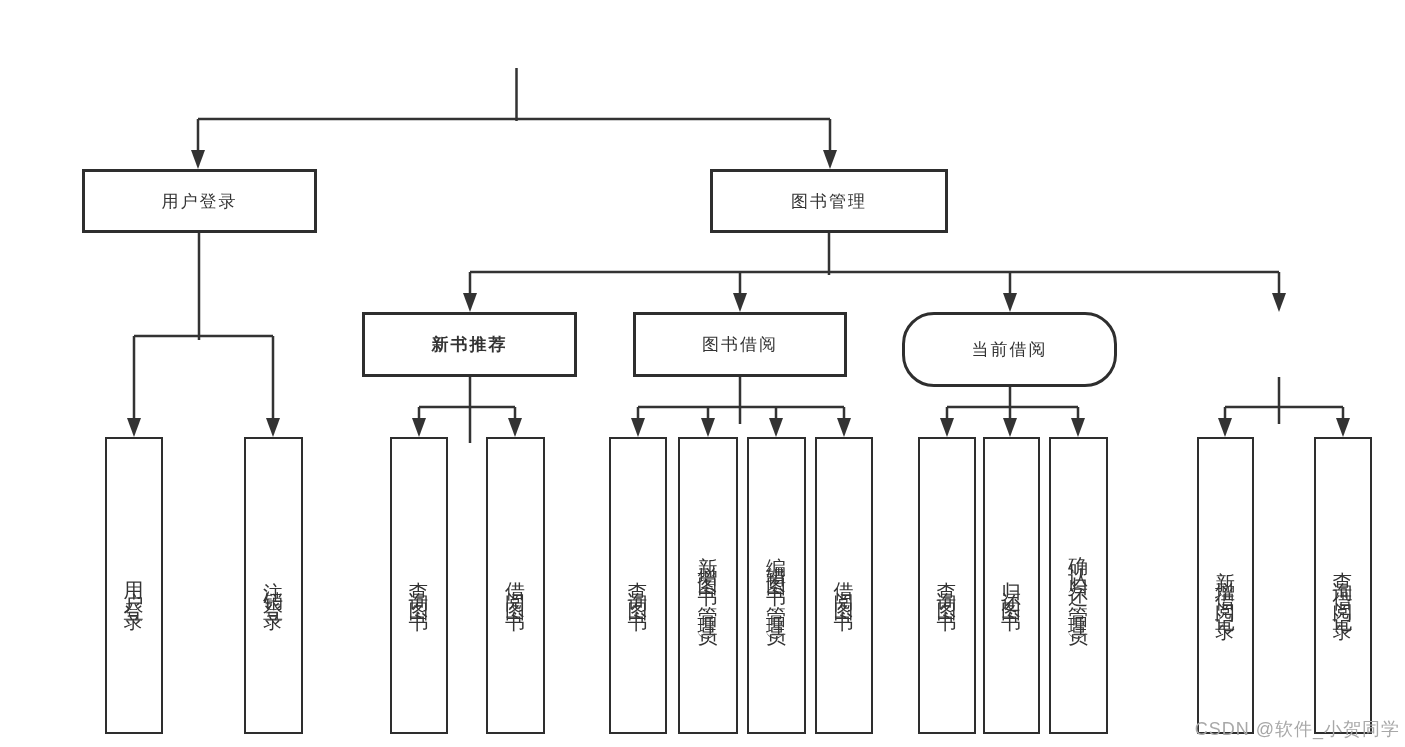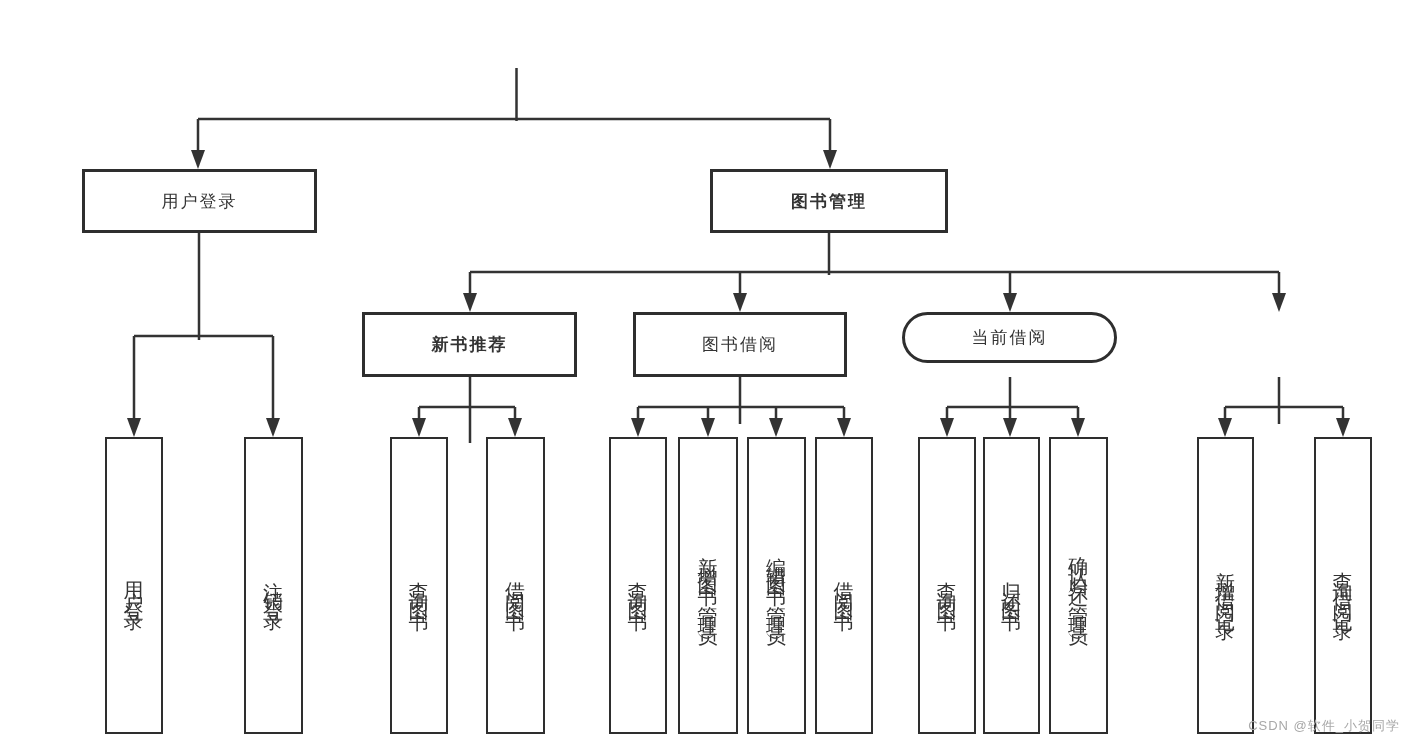--- a/index.html
+++ b/index.html
@@ -31,21 +31,21 @@
     top:437px;height:297px;
     background:var(--box-background,#fff);
     border:2px solid var(--box-border,#2e2e2e);
     display:flex;align-items:center;justify-content:center;
     writing-mode:vertical-rl;text-orientation:mixed;
     font-size:20px;letter-spacing:10px;line-height:1;
     color:var(--text,#333);
   }
   .watermark{
     position:absolute;z-index:5;right:5px;top:717px;
-    font-size:13px;letter-spacing:1px;
+    font-size:18px;letter-spacing:1px;
     color:var(--watermark-text,#a8a8a8);
     white-space:nowrap;
   }
 </style>
 </head>
 <body>
 
 <div class="canvas">
 
   <svg class="connectors" width="1405" height="747" viewBox="0 0 1405 747">
@@ -93,25 +93,25 @@
 
     <g>
       <path d="M1279 377 V424 M1225 407 H1343 M1225 407 V420 M1343 407 V420"></path>
       <polygon points="1218,418 1232,418 1225,437"></polygon>
       <polygon points="1336,418 1350,418 1343,437"></polygon>
     </g>
   </svg>
 
 
   <div class="node" style="left:82px;top:169px;width:235px;height:64px;">用户登录</div>
-  <div class="node" style="left:710px;top:169px;width:238px;height:64px;font-weight:bold;">图书管理</div>
+  <div class="node" style="left:710px;top:169px;width:238px;height:64px;">图书管理</div>
 
   <div class="node" style="left:362px;top:312px;width:215px;height:65px;font-weight:bold;">新书推荐</div>
   <div class="node" style="left:633px;top:312px;width:214px;height:65px;">图书借阅</div>
-  <div class="node" style="left:902px;top:312px;width:215px;height:51px;border-radius:32px;">当前借阅</div>
+  <div class="node" style="left:902px;top:312px;width:215px;height:75px;border-radius:32px;">当前借阅</div>
 
   <div class="leaf" style="left:105px;width:58px;">用户登录</div>
   <div class="leaf" style="left:244px;width:59px;">注销登录</div>
 
   <div class="leaf" style="left:390px;width:58px;">查询图书</div>
   <div class="leaf" style="left:486px;width:59px;">借阅图书</div>
 
   <div class="leaf" style="left:609px;width:58px;">查询图书</div>
   <div class="leaf" style="left:678px;width:60px;">新增图书（管理员）</div>
   <div class="leaf" style="left:747px;width:59px;">编辑图书（管理员）</div>

